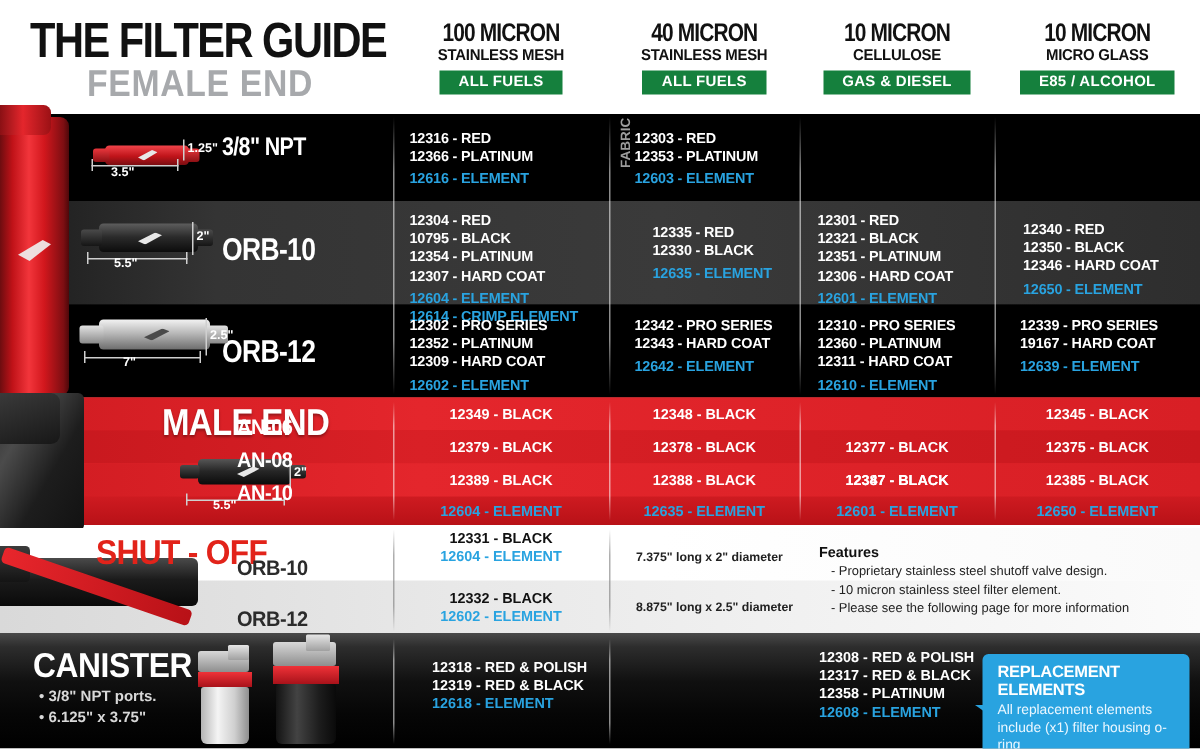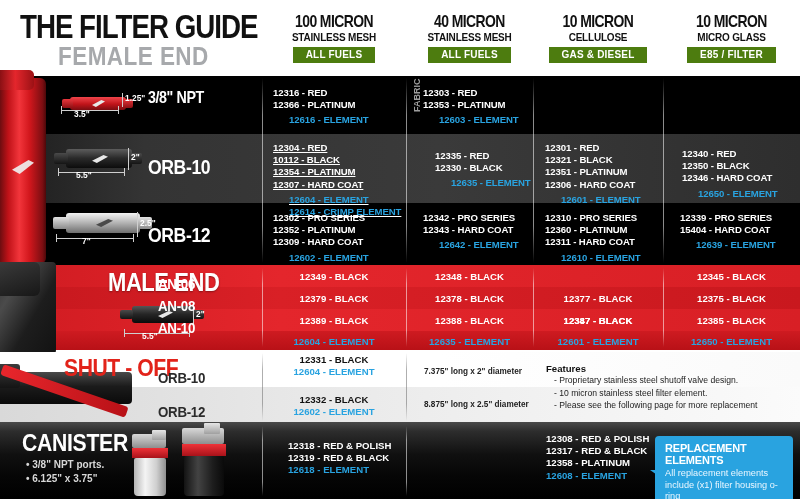--- a/index.html
+++ b/index.html
@@ -13,37 +13,37 @@
     font-weight:bold; letter-spacing:-1.2px; color:#111; font-family:"Liberation Sans", sans-serif;
     transform:scaleX(0.84); transform-origin:left top; }
   .female-title { position:absolute; left:58px; top:44px; font-size:25px; line-height:25px;
     font-weight:bold; letter-spacing:0.5px; color:#a7a9ac; transform:scaleX(0.9); transform-origin:left top; }
 
   .colhead { position:absolute; top:13px; text-align:center; }
   .ch-main { font-size:17px; line-height:18px; font-weight:bold; color:#111; letter-spacing:-0.7px;
     transform:scaleX(0.82); }
   .ch-sub { font-size:10.5px; line-height:13px; font-weight:bold; color:#111; letter-spacing:-0.2px;
     transform:scaleX(0.95); }
-  .ch-badge { display:inline-block; margin-top:3px; padding:2px 13px 3px; background:#4d7c0f;
+  .ch-badge { display:inline-block; margin-top:3px; padding:2px 13px 3px; background:#15803d;
     color:#fff; font-size:10px; font-weight:bold; letter-spacing:0.2px; }
 
   
   .table { position:absolute; left:0; top:76px; width:800px; height:189px; background:#000; }
   .row { position:absolute; left:0; width:800px; }
   .row.alt { background:#2b2b2b; }
   .row.alt .shade { position:absolute; inset:0; background:linear-gradient(90deg,#1c1c1c 0%,#343434 18%,#3a3a3a 55%,#2e2e2e 100%); }
 
   .vdiv { position:absolute; width:1px; background:linear-gradient(180deg,rgba(255,255,255,0) 0%,rgba(255,255,255,.55) 20%,rgba(255,255,255,.55) 80%,rgba(255,255,255,0) 100%); }
 
   .size-label { position:absolute; color:#fff; font-weight:bold; letter-spacing:-0.5px;
     transform:scaleX(0.84); transform-origin:left center; white-space:nowrap; }
 
   .cell { position:absolute; color:#fff; font-size:9.6px; line-height:12.2px; font-weight:bold;
     letter-spacing:-0.1px; white-space:nowrap; }
-  .cell .el { color:#29a3e0;margin-left:16px; }
+  .cell .el { color:#29a3e0; }
   .cell .gap { display:block; height:3px; }
 
   .fabric { position:absolute; color:#9d9d9d; font-size:9px; font-weight:bold; letter-spacing:0px;
     transform:rotate(-90deg); transform-origin:left top; white-space:nowrap; }
 
   
   .maleend { position:absolute; left:0; top:265px; width:800px; height:85px;
     background:linear-gradient(180deg,#e01d24 0%,#c4161c 48%,#e8262c 52%,#b81117 100%); }
   .male-r { position:absolute; left:0; width:800px; }
   .male-r0 { background:linear-gradient(90deg,#cf1b21,#e4262c 35%,#d81f25); }
@@ -147,21 +147,21 @@
       <div class="ch-badge">ALL FUELS</div>
     </div>
     <div class="colhead" style="left:533px;width:130px;">
       <div class="ch-main">10 MICRON</div>
       <div class="ch-sub">CELLULOSE</div>
       <div class="ch-badge">GAS &amp; DIESEL</div>
     </div>
     <div class="colhead" style="left:663px;width:137px;">
       <div class="ch-main">10 MICRON</div>
       <div class="ch-sub">MICRO GLASS</div>
-      <div class="ch-badge">E85 / FILTER</div>
+      <div class="ch-badge">E85 / ALCOHOL</div>
     </div>
   </div>
 
   <div class="table">
 
     <div class="row" style="top:0px;height:58px;background:#000;"></div>
 
     <div class="row alt" style="top:58px;height:69px;">
       <div class="shade"></div>
     </div>
@@ -224,23 +224,23 @@
       <span class="gap"></span>
       <div class="el">12616 - ELEMENT</div>
     </div>
     <div class="cell" style="left:423px;top:11px;">
       <div>12303 - RED</div>
       <div>12353 - PLATINUM</div>
       <span class="gap"></span>
       <div class="el">12603 - ELEMENT</div>
     </div>
 
-    <div class="cell" style="left:273px;top:66px;text-decoration:underline;">
+    <div class="cell" style="left:273px;top:66px;">
       <div>12304 - RED</div>
-      <div>10112 - BLACK</div>
+      <div>10795 - BLACK</div>
       <div>12354 - PLATINUM</div>
       <div>12307 - HARD COAT</div>
       <span class="gap"></span>
       <div class="el">12604 - ELEMENT</div>
       <div class="el">12614 - CRIMP ELEMENT</div>
     </div>
     <div class="cell" style="left:435px;top:74px;">
       <div>12335 - RED</div>
       <div>12330 - BLACK</div>
       <span class="gap"></span>
@@ -277,21 +277,21 @@
     </div>
     <div class="cell" style="left:545px;top:136px;">
       <div>12310 - PRO SERIES</div>
       <div>12360 - PLATINUM</div>
       <div>12311 - HARD COAT</div>
       <span class="gap"></span>
       <div class="el">12610 - ELEMENT</div>
     </div>
     <div class="cell" style="left:680px;top:136px;">
       <div>12339 - PRO SERIES</div>
-      <div>15404 - HARD COAT</div>
+      <div>19167 - HARD COAT</div>
       <span class="gap"></span>
       <div class="el">12639 - ELEMENT</div>
     </div>
   </div>
 
   <div class="redcan"></div>
   <div class="redcan-top"></div>
   <div class="redcan-logo"></div>
 
   <div class="maleend">
@@ -370,21 +370,21 @@
     <div class="el">12602 - ELEMENT</div>
   </div>
 
   <div class="so-dim" style="left:424px;top:367px;">7.375" long x 2" diameter</div>
   <div class="so-dim" style="left:424px;top:400px;">8.875" long x 2.5" diameter</div>
 
   <div class="feat" style="top:363px;">
     <div class="feat-h">Features</div>
     <div class="feat-li" style="padding-left:8px;">- Proprietary stainless steel shutoff valve design.</div>
     <div class="feat-li" style="padding-left:8px;">- 10 micron stainless steel filter element.</div>
-    <div class="feat-li" style="padding-left:8px;">- Please see the following page for more replacement</div>
+    <div class="feat-li" style="padding-left:8px;">- Please see the following page for more information</div>
   </div>
 
   <div class="canister">
     <div class="vdiv" style="left:262px;top:4px;height:70px;"></div>
     <div class="vdiv" style="left:406px;top:4px;height:70px;"></div>
   </div>
 
   <div class="can-title">CANISTER</div>
   <div class="can-bullet" style="top:459px;">• 3/8" NPT ports.</div>
   <div class="can-bullet" style="top:473px;">• 6.125" x 3.75"</div>

